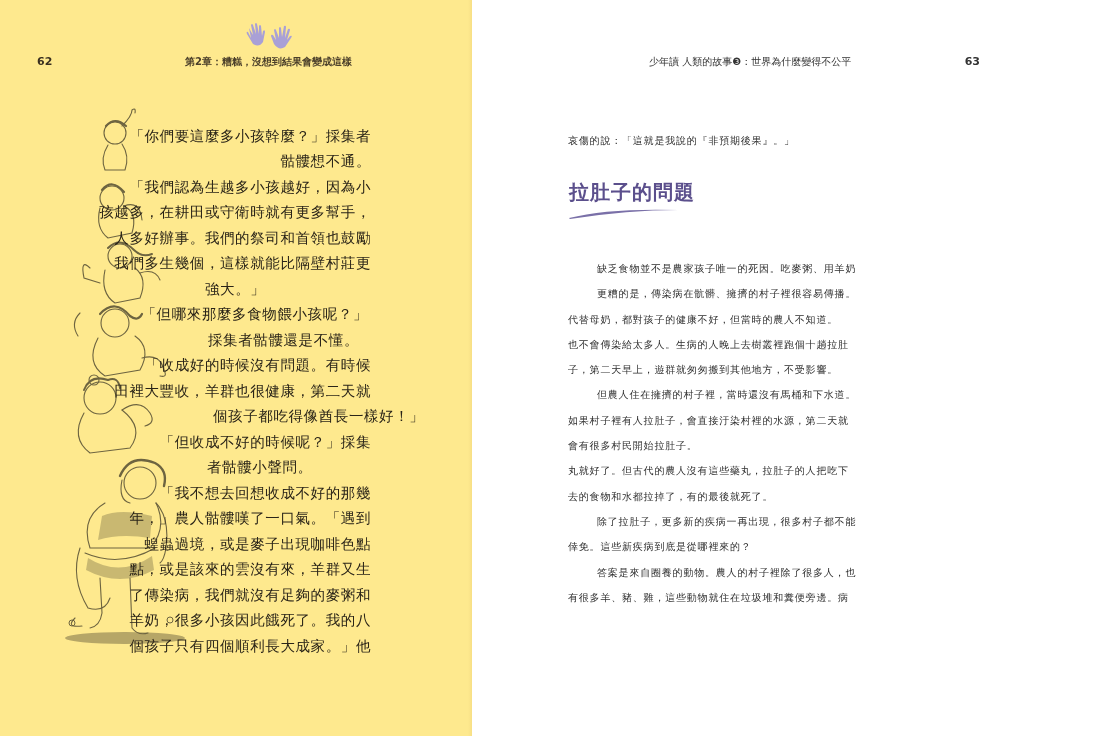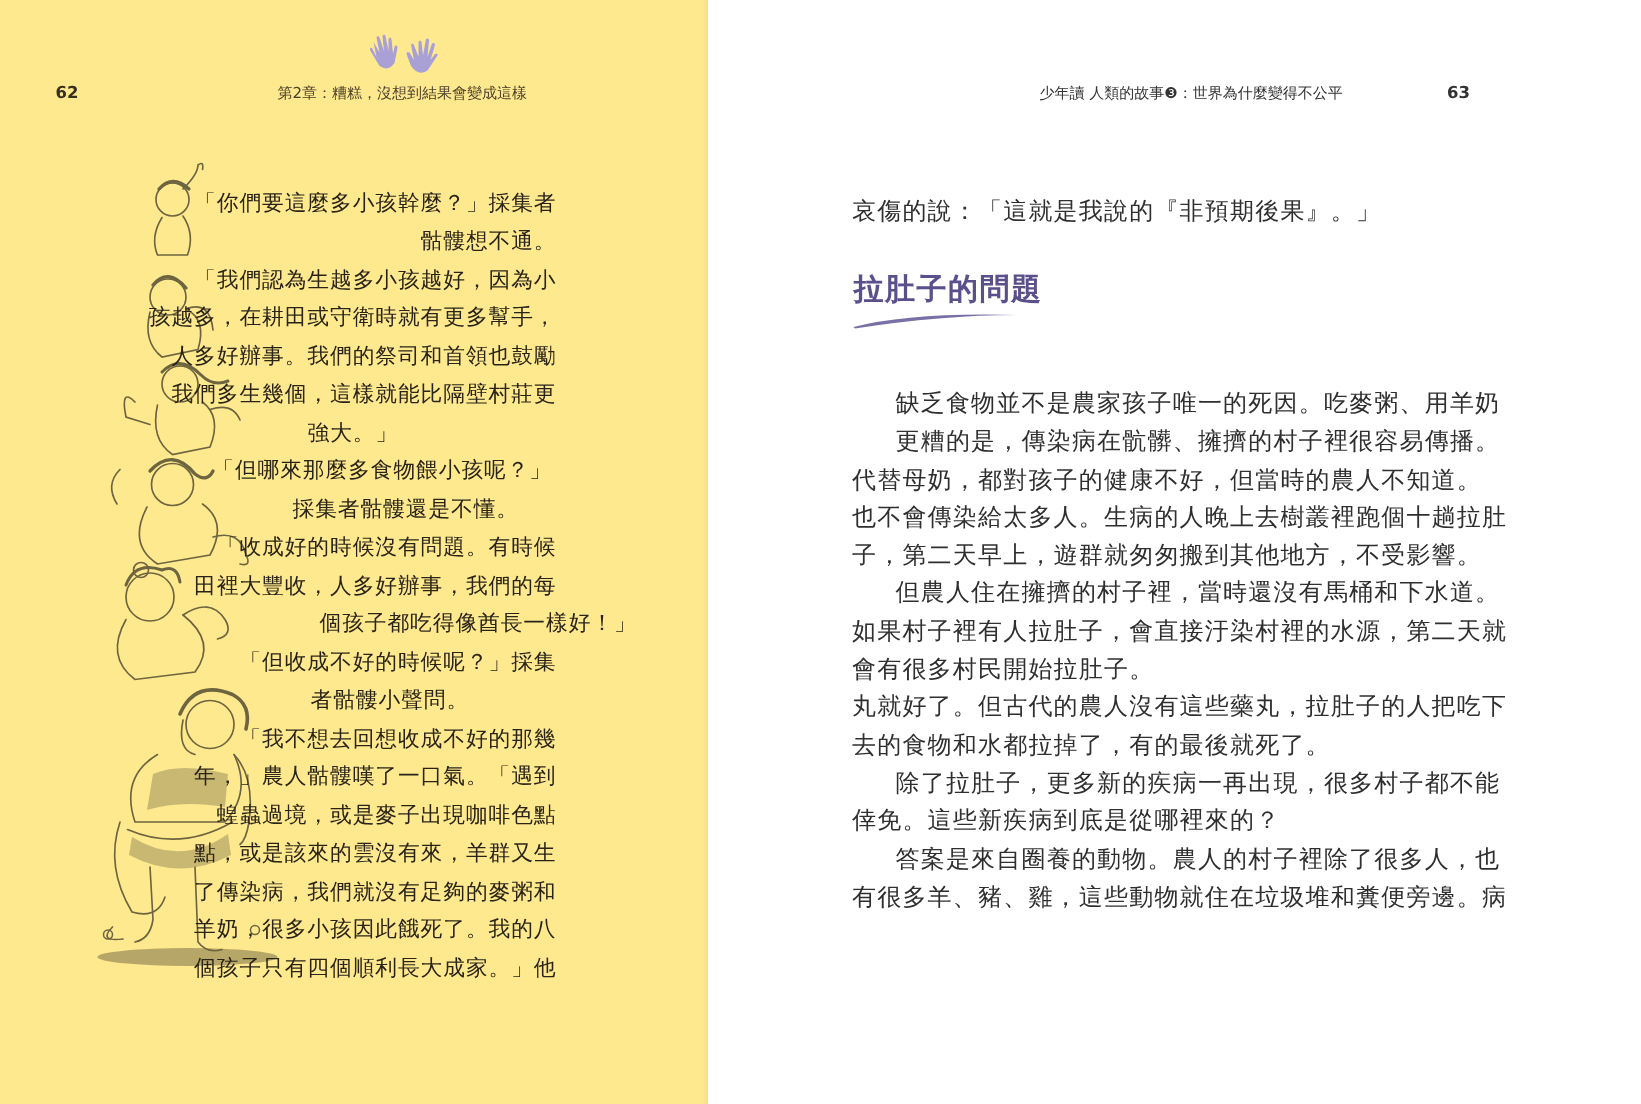--- a/index.html
+++ b/index.html
@@ -22,36 +22,36 @@
     background: #ffffff;
   }
   .folio {
     position: absolute; top: 55px; font-size: 11px; font-weight: bold; color: #3a3020;
   }
   .page-left .folio { left: 37px; }
   .page-right .folio { right: 38px; color: #333; font-weight: bold; }
   .running-head {
     position: absolute; top: 55px; font-size: 10px; color: #3a3a3a; white-space: nowrap;
   }
-  .page-left .running-head { left: 185px; font-weight: normal; color: #4b3f2a; }
-  .page-right .running-head { left: 725px; left: 177px; color: #333; margin-left: 44px; }
+  .page-left .running-head { left: 185px; font-weight: bold; color: #4b3f2a; }
+  .page-right .running-head { left: 725px; left: 177px; color: #333; }
 
   .hands { position: absolute; left: 245px; top: 22px; width: 50px; height: 30px; }
 
   .illustration { position: absolute; left: 60px; top: 108px; width: 130px; height: 545px; }
 
   .left-text {
     position: absolute; top: 124px; left: 0; right: 0;
   }
   .lline {
     position: absolute; right: 101px; font-size: 14.5px; color: #2a2418;
     white-space: nowrap; letter-spacing: 0.6px; line-height: 25px;
   }
   .rline {
-    font-size: 16px; color: #2f2f2f; line-height: 25.3px; white-space: nowrap;
+    font-size: 10px; color: #2f2f2f; line-height: 25.3px; white-space: nowrap;
     letter-spacing: 0.8px; height: 25.3px;
   }
   .rline.indent { padding-left: 29px; }
   .section-title {
     position: absolute; left: 97px; top: 179px;
     font-family: Liberation Sans, sans-serif;
     font-size: 20px; font-weight: bold; color: #5b4f8c; letter-spacing: 1px;
   }
   .title-swash { position: absolute; left: 96px; top: 206px; width: 112px; height: 14px; }
   .body-block { position: absolute; left: 96px; width: 400px; }
@@ -126,23 +126,23 @@
 
     <div class="left-text">
       <div class="lline" style="top:0px">「你們要這麼多小孩幹麼？」採集者</div>
       <div class="lline" style="top:25px">骷髏想不通。</div>
       <div class="lline" style="top:51px">「我們認為生越多小孩越好，因為小</div>
       <div class="lline" style="top:76px">孩越多，在耕田或守衛時就有更多幫手，</div>
       <div class="lline" style="top:102px">人多好辦事。我們的祭司和首領也鼓勵</div>
       <div class="lline" style="top:127px">我們多生幾個，這樣就能比隔壁村莊更</div>
       <div class="lline" style="top:153px; right:auto; left:205px">強大。」</div>
       <div class="lline" style="top:178px; right:104px">「但哪來那麼多食物餵小孩呢？」</div>
-      <div class="lline" style="top:204px; right:auto; left:195px">採集者骷髏還是不懂。</div>
+      <div class="lline" style="top:204px; right:auto; left:208px">採集者骷髏還是不懂。</div>
       <div class="lline" style="top:229px">「收成好的時候沒有問題。有時候</div>
-      <div class="lline" style="top:255px">田裡大豐收，人多好辦事，我們的每</div>
+      <div class="lline" style="top:255px">田裡大豐收，羊群也很健康，第二天就</div>
       <div class="lline" style="top:280px; right:auto; left:213px">個孩子都吃得像酋長一樣好！」</div>
       <div class="lline" style="top:306px">「但收成不好的時候呢？」採集</div>
       <div class="lline" style="top:331px; right:auto; left:207px">者骷髏小聲問。</div>
       <div class="lline" style="top:357px">「我不想去回想收成不好的那幾</div>
       <div class="lline" style="top:382px">年，」農人骷髏嘆了一口氣。「遇到</div>
       <div class="lline" style="top:408px">蝗蟲過境，或是麥子出現咖啡色點</div>
       <div class="lline" style="top:433px">點，或是該來的雲沒有來，羊群又生</div>
       <div class="lline" style="top:459px">了傳染病，我們就沒有足夠的麥粥和</div>
       <div class="lline" style="top:484px">羊奶，很多小孩因此餓死了。我的八</div>
       <div class="lline" style="top:510px">個孩子只有四個順利長大成家。」他</div>

